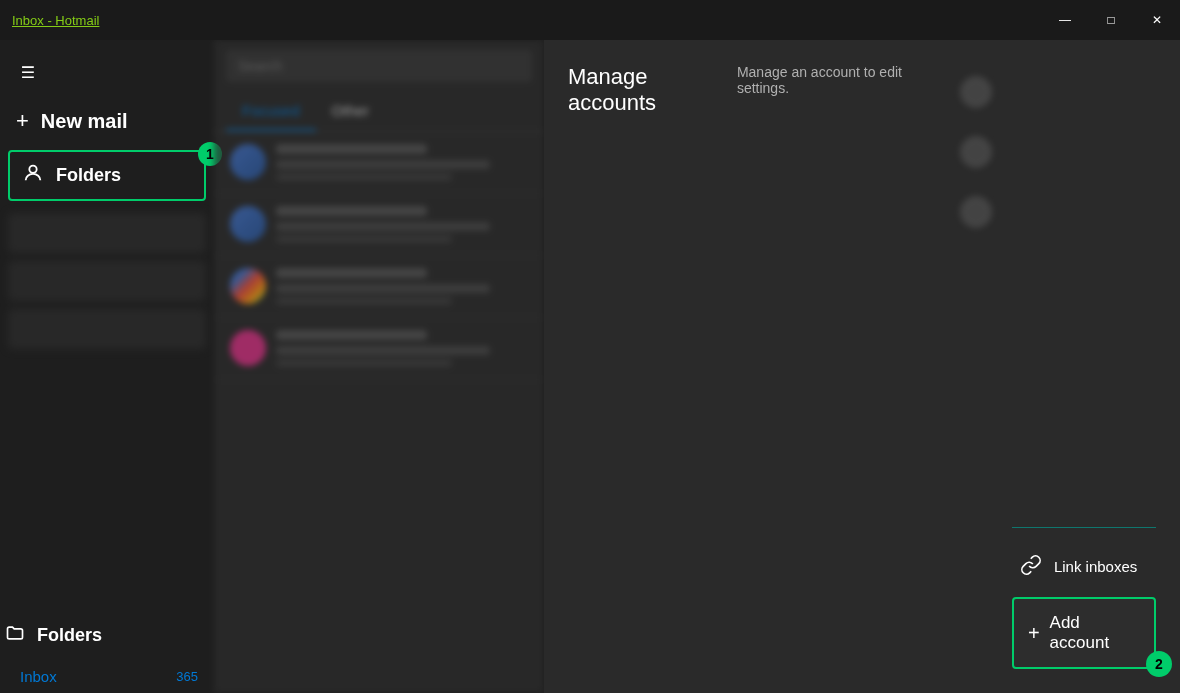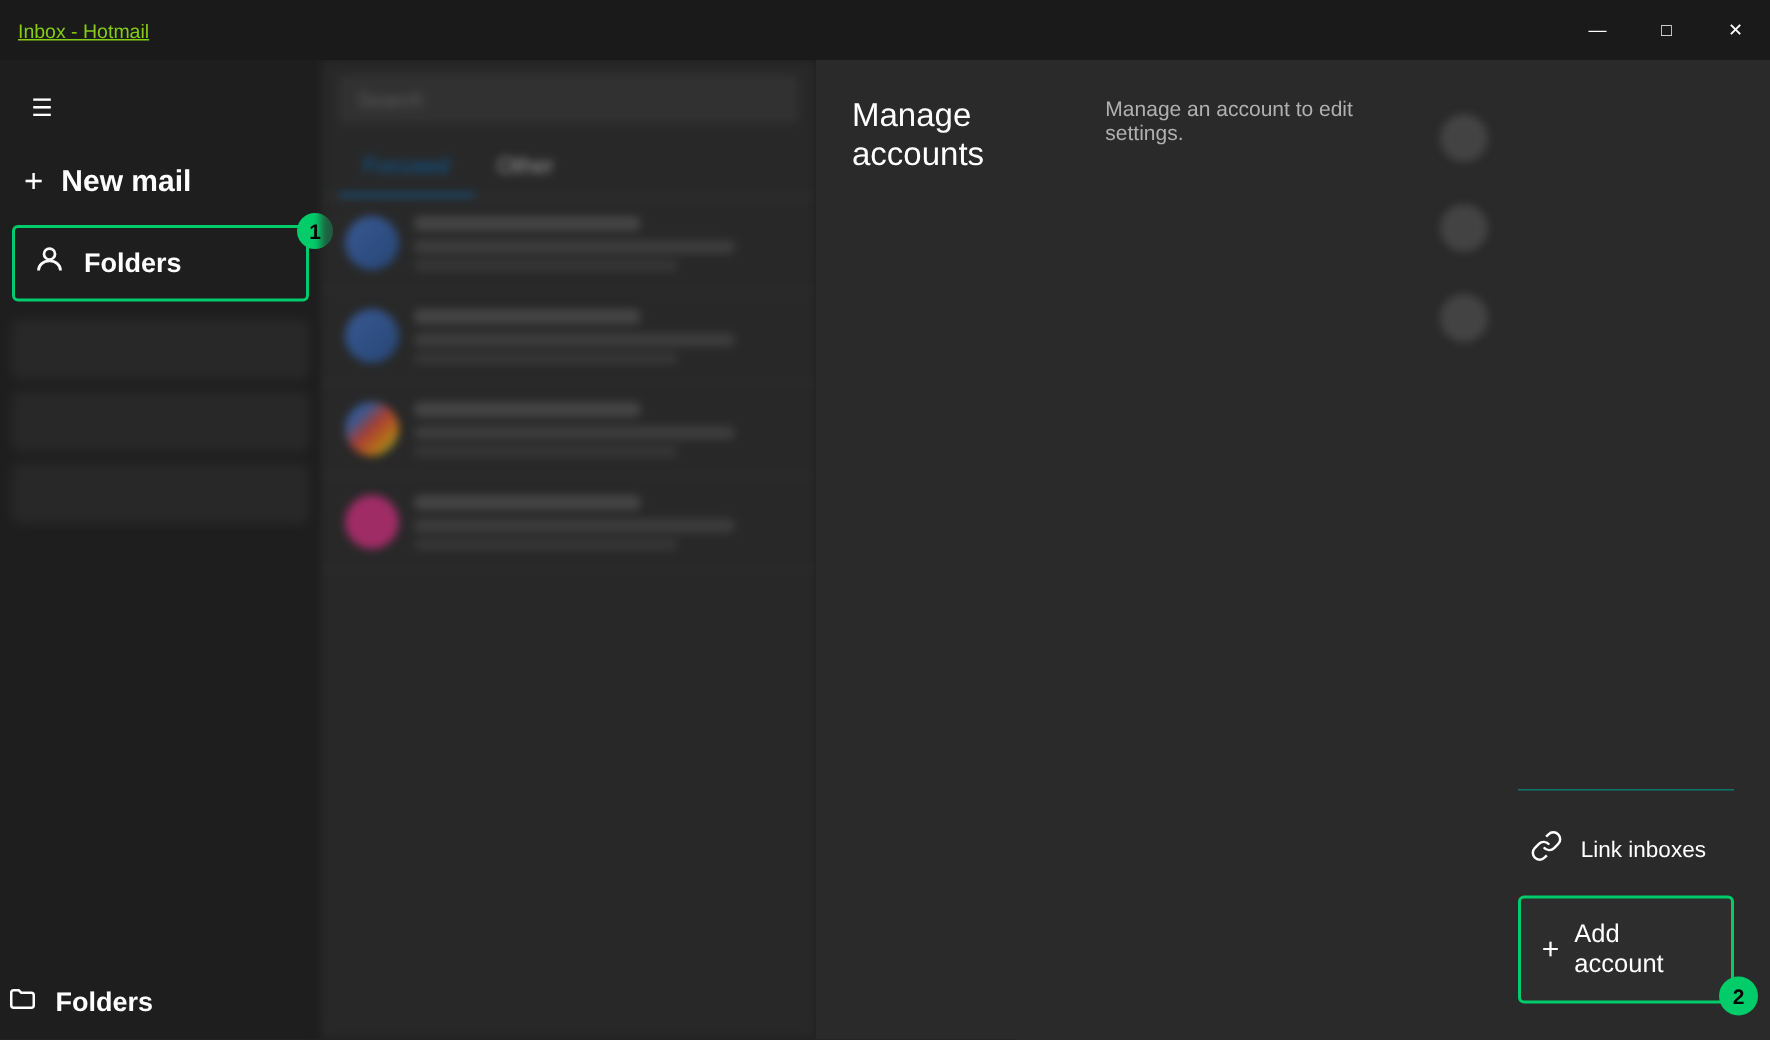--- a/index.html
+++ b/index.html
@@ -357,20 +357,24 @@
 
     <div class="sidebar-folders">
       <span>
         <svg width="20" height="20" viewBox="0 0 24 24" fill="none" stroke="white" stroke-width="2">
           <path d="M3 7a2 2 0 012-2h4l2 2h8a2 2 0 012 2v8a2 2 0 01-2 2H5a2 2 0 01-2-2V7z"></path>
         </svg>
       </span>
       <span>Folders</span>
     </div>
 
+    <div class="sidebar-inbox">
+      <span class="sidebar-inbox-label">Inbox</span>
+      <span class="sidebar-inbox-count">365</span>
+    </div>
   </div>
 
   <div class="email-list">
     <div class="email-search">
       <input type="text" placeholder="Search" style="">
     </div>
 
     <div class="email-tabs">
       <div class="email-tab active">Focused</div>
       <div class="email-tab">Other</div>

